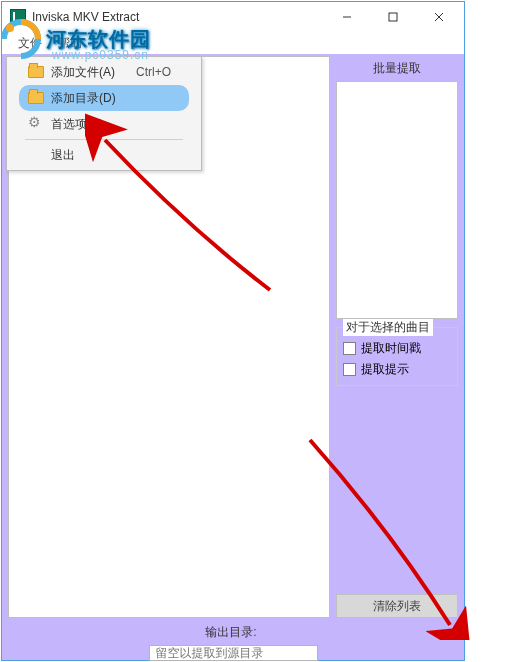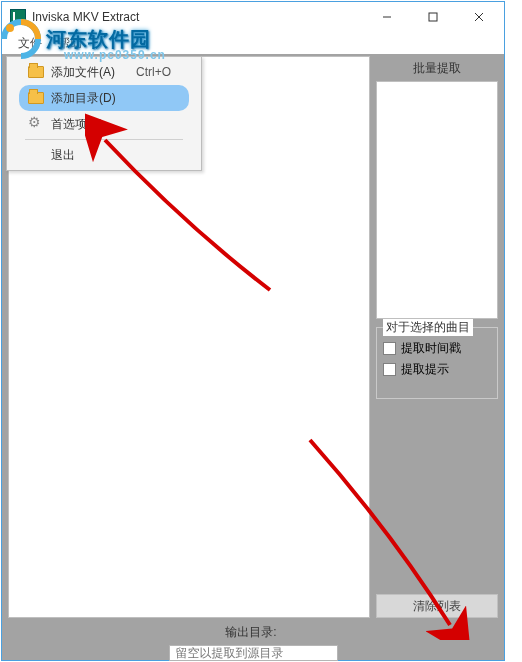--- a/index.html
+++ b/index.html
@@ -1,32 +1,32 @@
 <!DOCTYPE html>
 <html><head>
 <meta charset="utf-8">
 <style>
 * { box-sizing: border-box; margin: 0; padding: 0; font-family: "Microsoft YaHei", "SimSun", sans-serif; font-size: 12px; }
 body { width: 522px; height: 662px; background: #fff; position: relative; overflow: hidden; }
-.window { border: 1px solid #4aa0e0; width: 504px; height: 660px; margin: 1px 0 0 1px; position: relative; background: #a3a3a3; }
+.window { border: 1px solid #4aa0e0; width: 464px; height: 660px; margin: 1px 0 0 1px; position: relative; background: #c4b5fd; }
 .titlebar { height: 30px; background: #fff; display: flex; align-items: center; padding: 0 2px 0 8px; }
 .titlebar .appicon { width: 16px; height: 16px; background: #0a7a5a; border: 1px solid #055; display: inline-block; margin-right: 6px; position: relative; }
 .titlebar .appicon::after { content: ""; position: absolute; left: 2px; top: 2px; width: 8px; height: 8px; border: 2px solid #fff; border-top: none; border-right: none; }
 .titlebar .title { color: #333; flex: 1; }
 .winbtns { display: flex; height: 100%; }
 .winbtn { width: 46px; height: 100%; display: flex; align-items: center; justify-content: center; color: #555; }
 .winbtn svg { width: 10px; height: 10px; }
 .menubar { height: 22px; background: #fff; padding: 0 6px 0 8px; display: flex; align-items: center; color: #444; }
 .menubar .menu-item { padding: 2px 8px; }
 .content { position: absolute; left: 6px; top: 54px; right: 6px; bottom: 42px; display: flex; gap: 6px; }
 .leftpane { flex: 1; border: 1px solid #bfbfbf; background: #fff; }
 .rightpane { width: 122px; display: flex; flex-direction: column; }
 .rlabel { text-align: center; padding: 4px 0 4px 0; color: #333; }
 .rlist { flex: 0 0 238px; border: 1px solid #bfbfbf; background: #fff; }
-.groupbox { border: 1px solid #c9c9c9; margin-top: 8px; padding: 8px 6px 16px 6px; position: relative; }
+.groupbox { border: 1px solid #c9c9c9; margin-top: 8px; padding: 8px 6px 3px 6px; position: relative; }
 .groupbox .glabel { position: absolute; top: -9px; left: 6px; background: #fff; padding: 0 3px; color: #333; }
 .chkrow { display: flex; align-items: center; margin: 4px 0; }
 .chkrow .chk { width: 13px; height: 13px; border: 1px solid #808080; margin-right: 5px; background: #fff; }
 .filler { flex: 1; }
 .botbtn { height: 24px; background: #d8d8d8; color: #444; display: flex; align-items: center; justify-content: center; margin-top: 4px; border: 1px solid #c0c0c0; }
 .bottombar { position: absolute; left: 6px; right: 6px; bottom: 8px; height: 28px; display: flex; align-items: center; gap: 4px; flex-direction: column; }
 .bottombar .lbl { color: #333; padding-right: 4px; }
 .bottombar input { flex: 1; height: 23px; border: 1px solid #b5b5b5; padding: 0 6px; color: #888; font-family: inherit; }
 .bottombar .folderbtn { width: 30px; height: 24px; background: #e8e8e8; border: 1px solid #c8c8c8; display: flex; align-items: center; justify-content: center; }
 .bottombar .startbtn { width: 76px; height: 24px; background: #d8d8d8; color: #444; display: flex; align-items: center; justify-content: center; border: 1px solid #bcbcbc; margin-left: 4px; }
@@ -40,21 +40,21 @@
 .ddsep { height: 1px; background: #d0d0d0; margin: 2px 6px; }
 .foldericon { width: 16px; height: 12px; background: #f6c048; border-radius: 1px; position: relative; border: 1px solid #d19822; }
 .foldericon::before { content: ""; position: absolute; left: 0; top: -4px; width: 7px; height: 4px; background: #f6c048; border: 1px solid #d19822; border-bottom: none; border-radius: 1px 1px 0 0; }
 .gearicon { width: 14px; height: 14px; position: relative; }
 .gearicon::before { content: "⚙"; color: #888; font-size: 14px; position: absolute; left: -1px; top: -3px; }
 
 .watermark { position: absolute; left: -4px; top: 14px; z-index: 20; display: flex; align-items: center; pointer-events: none; }
 .wmlogo { width: 50px; height: 50px; position: relative; }
 .wmlogo svg { width: 50px; height: 50px; }
 .wmtext { color: #0369a1; font-size: 20px; font-weight: bold; text-shadow: 0 0 4px #39a6dd, 1px 1px 2px #1a6aa0; letter-spacing: 1px; }
-.wmurl { position: absolute; left: 64px; top: 48px; color: #7ec6ea; font-size: 12px; letter-spacing: 1px; z-index: 20; pointer-events: none; font-weight: bold; }
+.wmurl { position: absolute; left: 52px; top: 48px; color: #7ec6ea; font-size: 12px; letter-spacing: 1px; z-index: 20; pointer-events: none; }
 
 .arrow { position: absolute; z-index: 15; pointer-events: none; }
 </style>
 </head>
 <body>
 
 <div class="window">
   <div class="titlebar">
     <span class="appicon"></span>
     <span class="title">Inviska MKV Extract</span>

